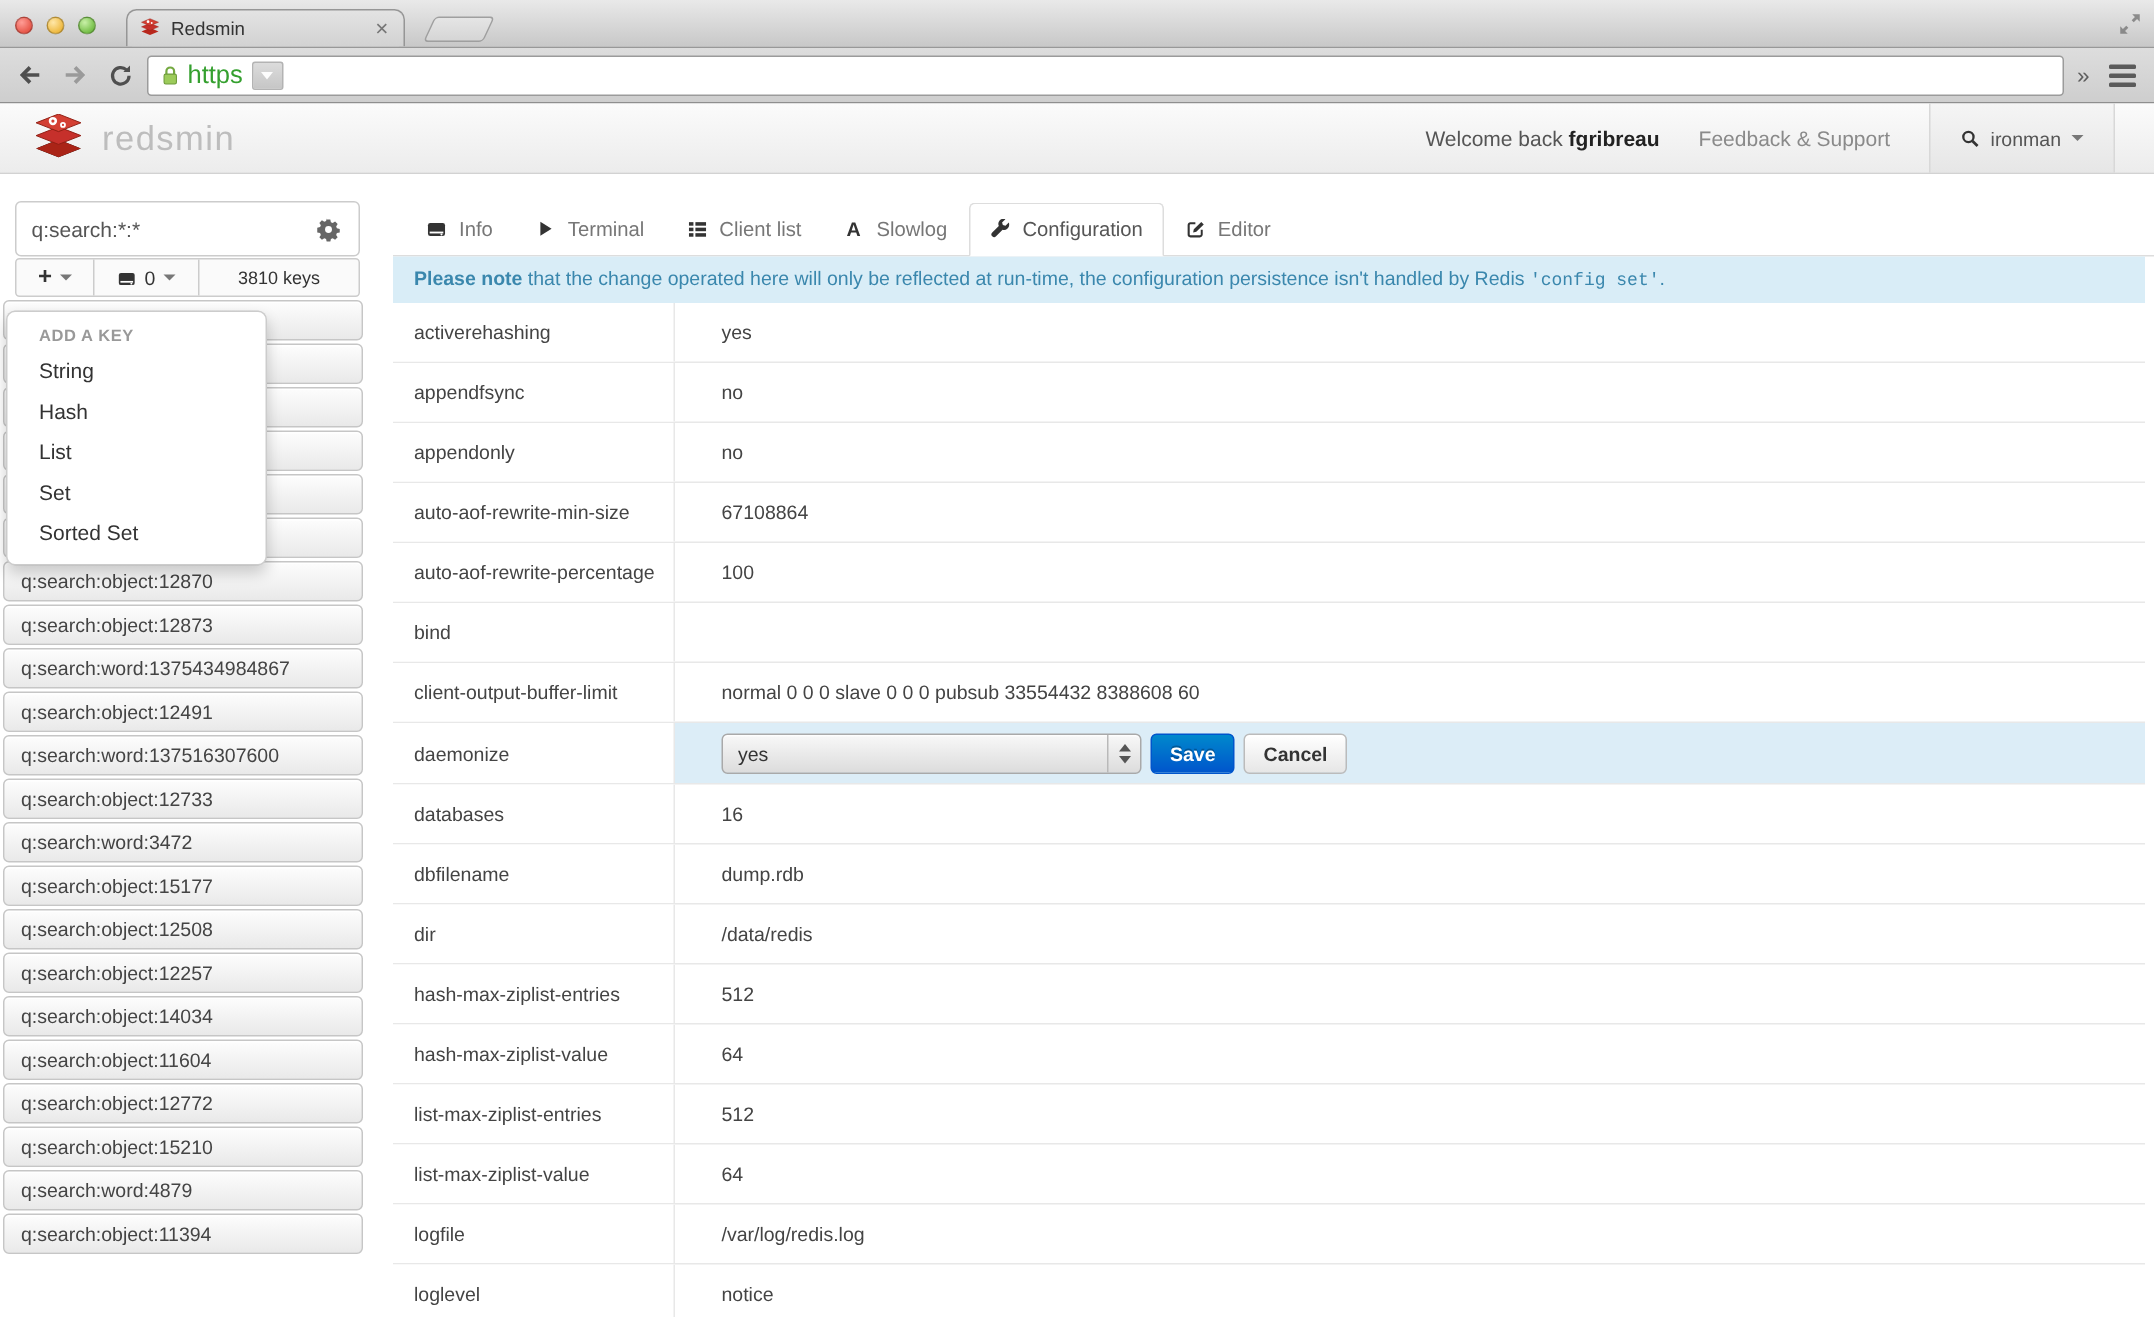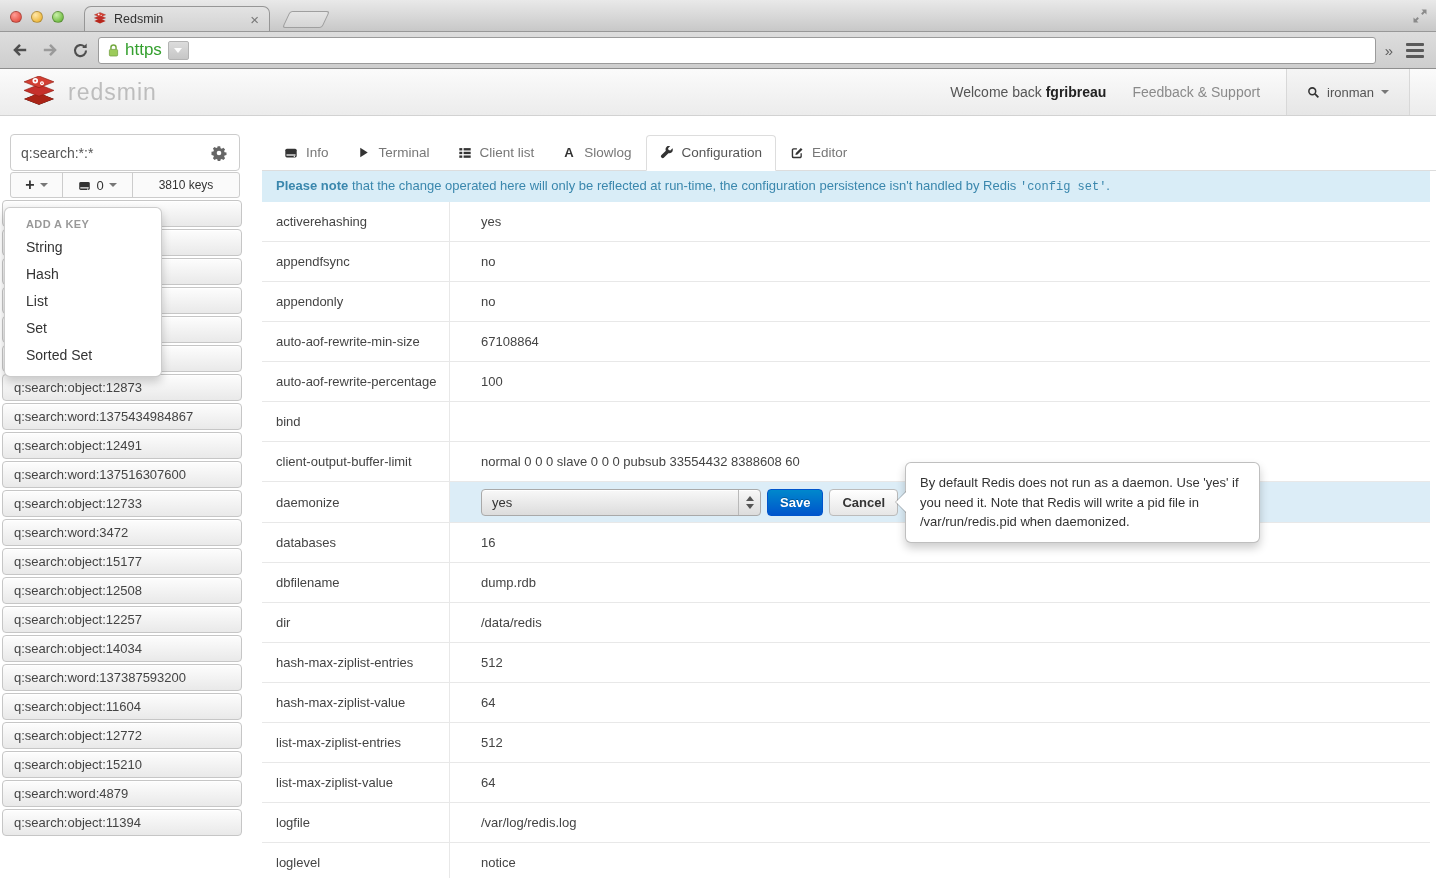--- a/index.html
+++ b/index.html
@@ -51,21 +51,21 @@
   .side-toolbar { margin:1px 4px 0 10px; height:26px; border:1px solid #ccc; border-radius:3px; display:flex; align-items:stretch; background:#fafafa; }
   .side-toolbar .cell { display:flex; align-items:center; justify-content:center; gap:5px; border-right:1px solid #ccc; cursor:pointer; }
   .cell.add-key { width:52px; }
   .cell.add-key .plus { font-size:16px; font-weight:bold; color:#333; line-height:1; }
   .cell.db-select { width:70px; font-size:13px; color:#333; }
   .cell.keys-count { flex:1; border-right:none; font-size:12px; color:#333; cursor:default; }
   .key-list { margin:2px 2px 0 2px; }
   .key-item { height:27px; margin-bottom:2px; border:1px solid #c6c6c6; border-radius:4px; background:linear-gradient(#fdfdfd,#e9e9e9); box-shadow:inset 0 1px 0 #fff; font-size:13px; color:#444; line-height:25px; padding-left:11px; white-space:nowrap; overflow:hidden; cursor:pointer; }
 
   
-  .add-menu { position:absolute; left:4px; top:207px; width:158px; background:#fff; border:1px solid rgba(0,0,0,.2); border-radius:6px; box-shadow:0 5px 10px rgba(0,0,0,.2); padding:7px 0; z-index:40; }
+  .add-menu { position:absolute; left:4px; top:207px; width:174px; background:#fff; border:1px solid rgba(0,0,0,.2); border-radius:6px; box-shadow:0 5px 10px rgba(0,0,0,.2); padding:7px 0; z-index:40; }
   .add-menu .menu-header { font-size:11px; font-weight:bold; color:#999; padding:3px 12px 4px 21px; letter-spacing:.4px; }
   .add-menu .menu-item { font-size:14px; color:#333; padding:5px 12px 5px 21px; line-height:17px; cursor:pointer; }
 
   
   .main { position:absolute; left:262px; top:117px; right:0; bottom:0; }
   .tab-bar { display:flex; align-items:flex-end; height:54px; padding-left:8px; border-bottom:1px solid #ddd; }
   .mtab { display:flex; align-items:center; gap:8px; padding:9px 13px 10px; font-size:13.5px; color:#777; border:1px solid transparent; border-radius:4px 4px 0 0; margin-bottom:-1px; cursor:pointer; }
   .mtab .ticon { width:14px; height:14px; display:flex; }
   .mtab.active { background:#fff; border-color:#ddd; border-bottom-color:#fff; color:#555; }
   .notice { background:#d9edf7; color:#3a87ad; font-size:13px; padding:7px 14px 8px; margin-right:6px; }
@@ -225,31 +225,31 @@
       </div>
       <div class="cell keys-count">3810 keys</div>
     </div>
     <div class="key-list">
         <div class="key-item">q:search:word:4959</div>
         <div class="key-item"></div>
         <div class="key-item"></div>
         <div class="key-item"></div>
         <div class="key-item"></div>
         <div class="key-item"></div>
+        <div class="key-item">q:search:object:12870</div>
         <div class="key-item">q:search:object:12873</div>
         <div class="key-item">q:search:word:1375434984867</div>
         <div class="key-item">q:search:object:12491</div>
         <div class="key-item">q:search:word:137516307600</div>
         <div class="key-item">q:search:object:12733</div>
         <div class="key-item">q:search:word:3472</div>
         <div class="key-item">q:search:object:15177</div>
         <div class="key-item">q:search:object:12508</div>
         <div class="key-item">q:search:object:12257</div>
         <div class="key-item">q:search:object:14034</div>
-        <div class="key-item">q:search:word:137387593200</div>
         <div class="key-item">q:search:object:11604</div>
         <div class="key-item">q:search:object:12772</div>
         <div class="key-item">q:search:object:15210</div>
         <div class="key-item">q:search:word:4879</div>
         <div class="key-item">q:search:object:11394</div>
       </div>
   </div>
 
   <div class="add-menu">
     <div class="menu-header">ADD A KEY</div>
@@ -398,17 +398,14 @@
           <div class="cfg-key">logfile</div>
           <div class="cfg-val">/var/log/redis.log</div>
         </div>
         <div class="cfg-row">
           <div class="cfg-key">loglevel</div>
           <div class="cfg-val">notice</div>
         </div>
       </div>
   </div>
 
-  <div class="tooltip">
-    <span>By default Redis does not run as a daemon. Use 'yes' if you need it. Note that Redis will write a pid file in /var/run/redis.pid when daemonized.</span>
-  </div>
 
 </div>
 
 </body></html>

